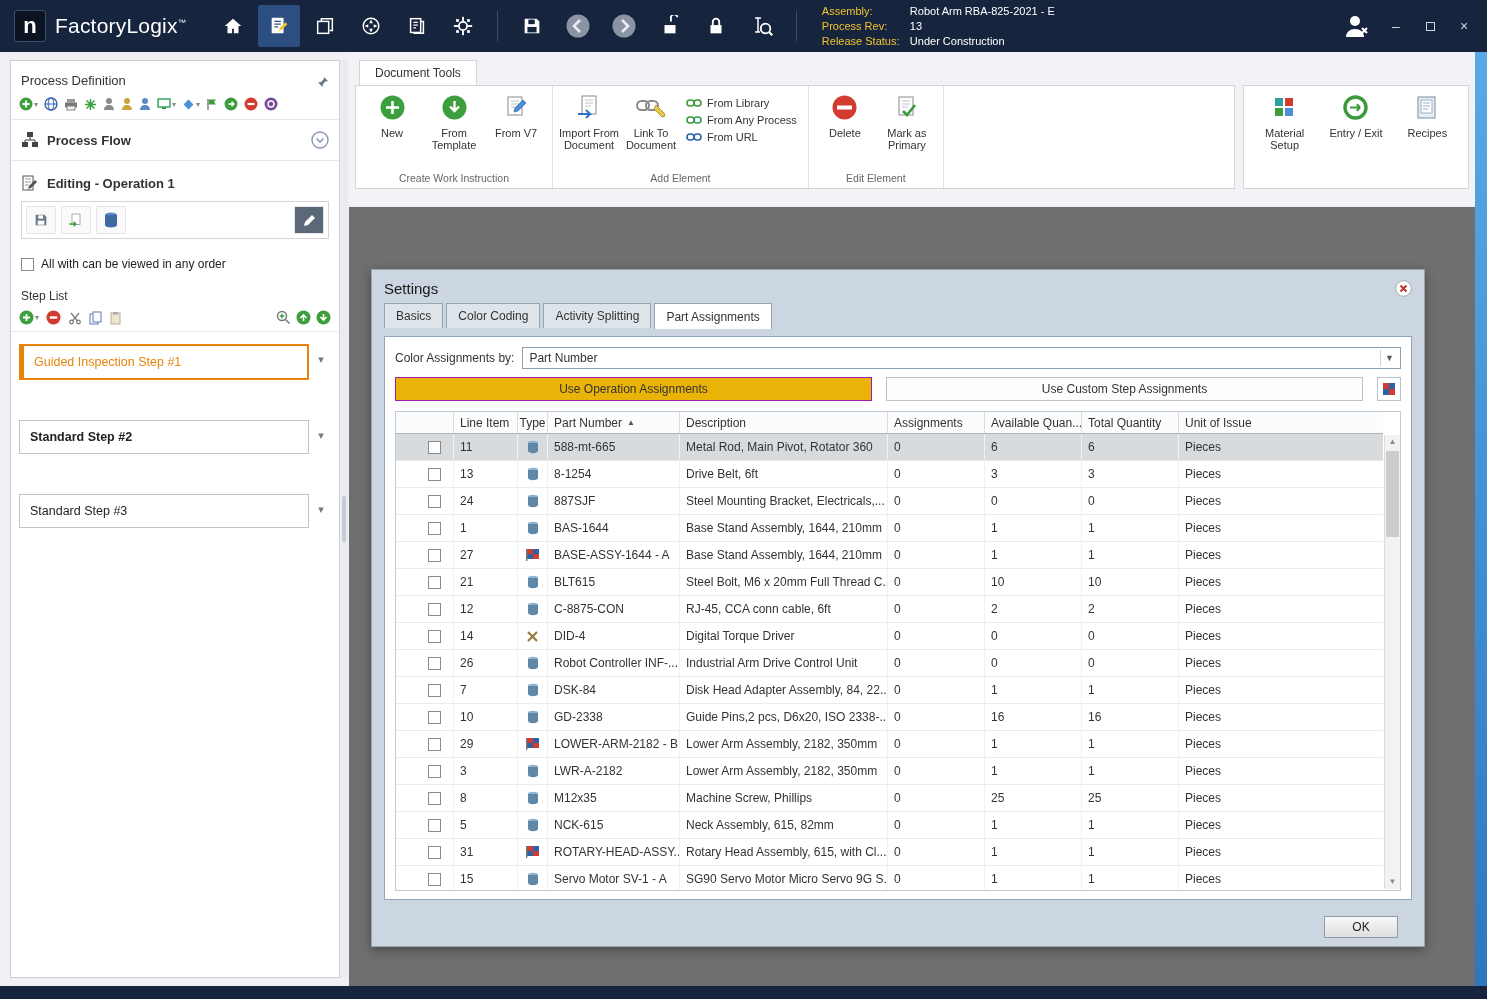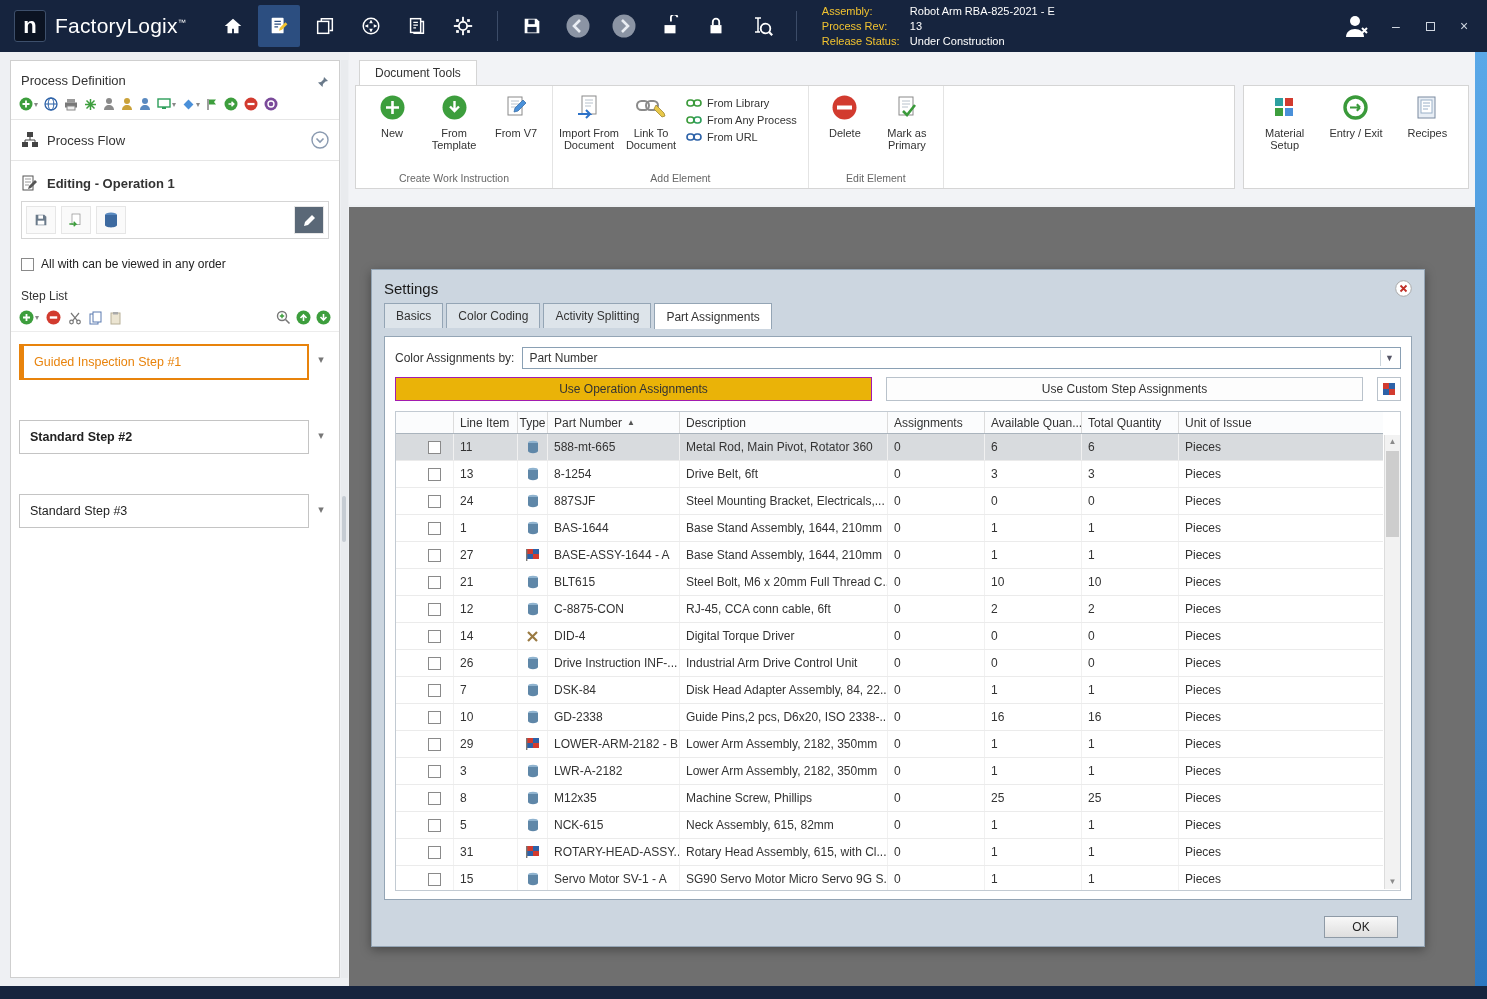--- a/index.html
+++ b/index.html
@@ -28,21 +28,21 @@
 .edge{position:absolute;top:52px;right:0;bottom:13px;width:12px;background:linear-gradient(180deg,#5aa8e8,#2d77c0)}
 .bottombar{position:absolute;left:0;right:0;bottom:0;height:13px;background:#16243e}
 .main{position:absolute;top:52px;left:0;right:12px;bottom:13px;display:flex}
 
 
 .sidebar{width:330px;margin:8px 0 8px 10px;background:#fff;border:1px solid #cfcfcf;display:flex;flex-direction:column;overflow:hidden}
 .sb-header{display:flex;align-items:flex-end;justify-content:space-between;padding:12px 10px 4px;font-size:13px;color:#333}
 .sb-tools{display:flex;align-items:center;gap:6px;padding:5px 8px 8px;border-bottom:1px solid #e6e6e6;flex-wrap:nowrap}
 .ic{display:inline-flex;align-items:center;justify-content:center}
 .caret{font-size:8px;color:#888;margin-left:1px}
-.pf-row{display:flex;align-items:center;gap:8px;padding:11px 10px;border-bottom:1px solid #e6e6e6;font-weight:normal;font-size:13px}
+.pf-row{display:flex;align-items:center;gap:8px;padding:11px 10px;border-bottom:1px solid #e6e6e6;font-weight:bold;font-size:13px}
 .pf-row .spacer{flex:1}
 .edit-row{display:flex;align-items:center;gap:8px;padding:13px 10px 5px;font-weight:bold;font-size:13px}
 .edit-btns{margin:4px 10px 2px;border:1px solid #d5d5d5;padding:4px;display:flex;align-items:center}
 .edit-btns .b{width:30px;height:28px;display:flex;align-items:center;justify-content:center;margin-right:5px;border:1px solid #e6e6e6;background:#fafafa}
 .edit-btns .b.dark{margin-left:auto;margin-right:0;background:#5a6877;border-color:#48566​4}
 .chk-row{display:flex;align-items:center;gap:7px;padding:16px 10px 4px;font-size:12px;color:#222}
 .cbx{width:13px;height:13px;border:1px solid #8a8a8a;background:#fff;display:inline-block;flex:none}
 .sl-title{padding:14px 10px 2px;font-size:12px;color:#333}
 .sl-tools{display:flex;align-items:center;gap:7px;padding:5px 8px 6px;border-bottom:1px solid #ececec}
 .sl-tools .rgt{margin-left:auto;display:flex;gap:5px;align-items:center}
@@ -865,21 +865,21 @@
                   <div class="c check">
                     <span class="cbx"></span>
                   </div>
                   <div class="c line">26</div>
                   <div class="c type">
                     <svg width="12" height="14" viewBox="0 0 12 14">
                       <ellipse cx="6" cy="3" rx="5" ry="2.2" fill="#8fb3cf"></ellipse>
                       <path d="M1 3v8c0 1.2 2.2 2.2 5 2.2s5-1 5-2.2V3" fill="#5f87a8"></path>
                     </svg>
                   </div>
-                  <div class="c part">Drive Instruction INF-...</div>
+                  <div class="c part">Robot Controller INF-...</div>
                   <div class="c desc">Industrial Arm Drive Control Unit</div>
                   <div class="c num">0</div>
                   <div class="c num">0</div>
                   <div class="c num">0</div>
                   <div class="c unit">Pieces</div>
                 </div>
                 <div class="trow">
                   <div class="c gutter"></div>
                   <div class="c check">
                     <span class="cbx"></span>

